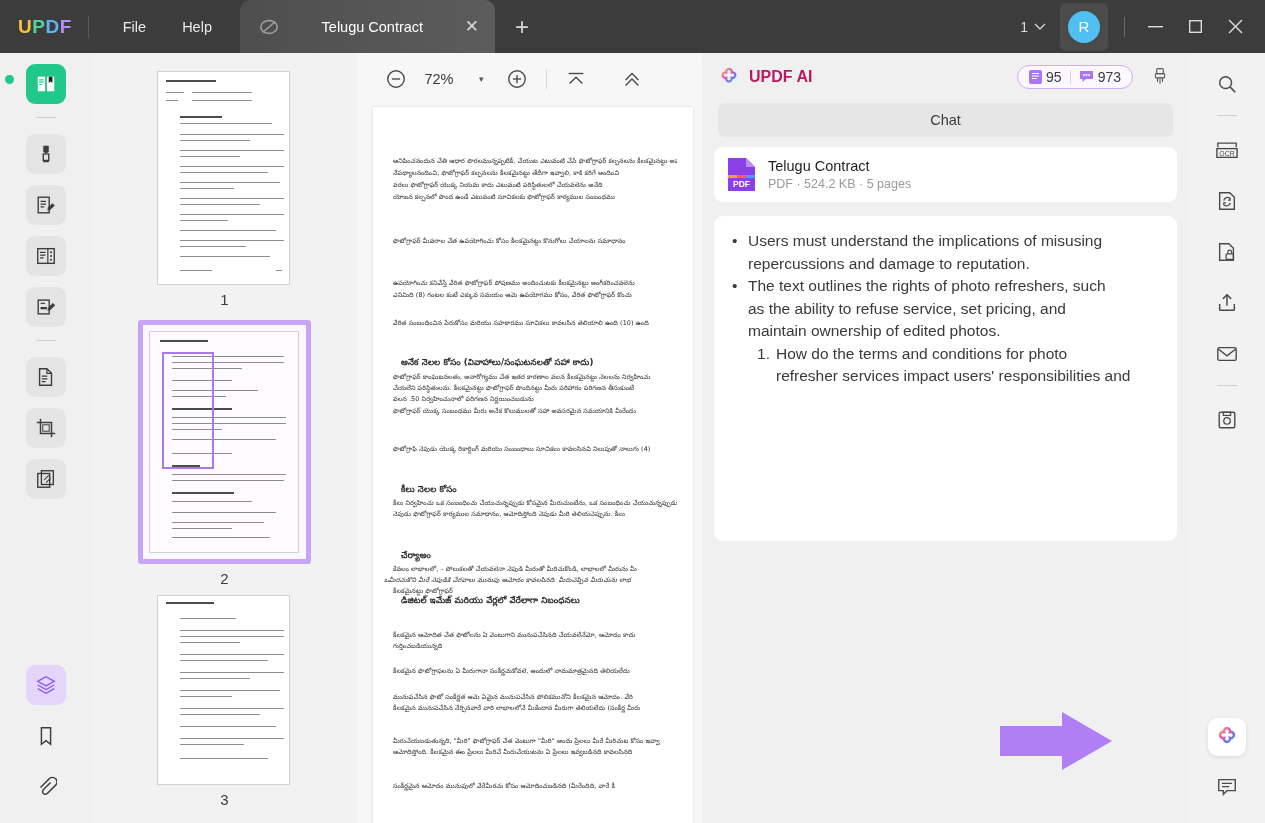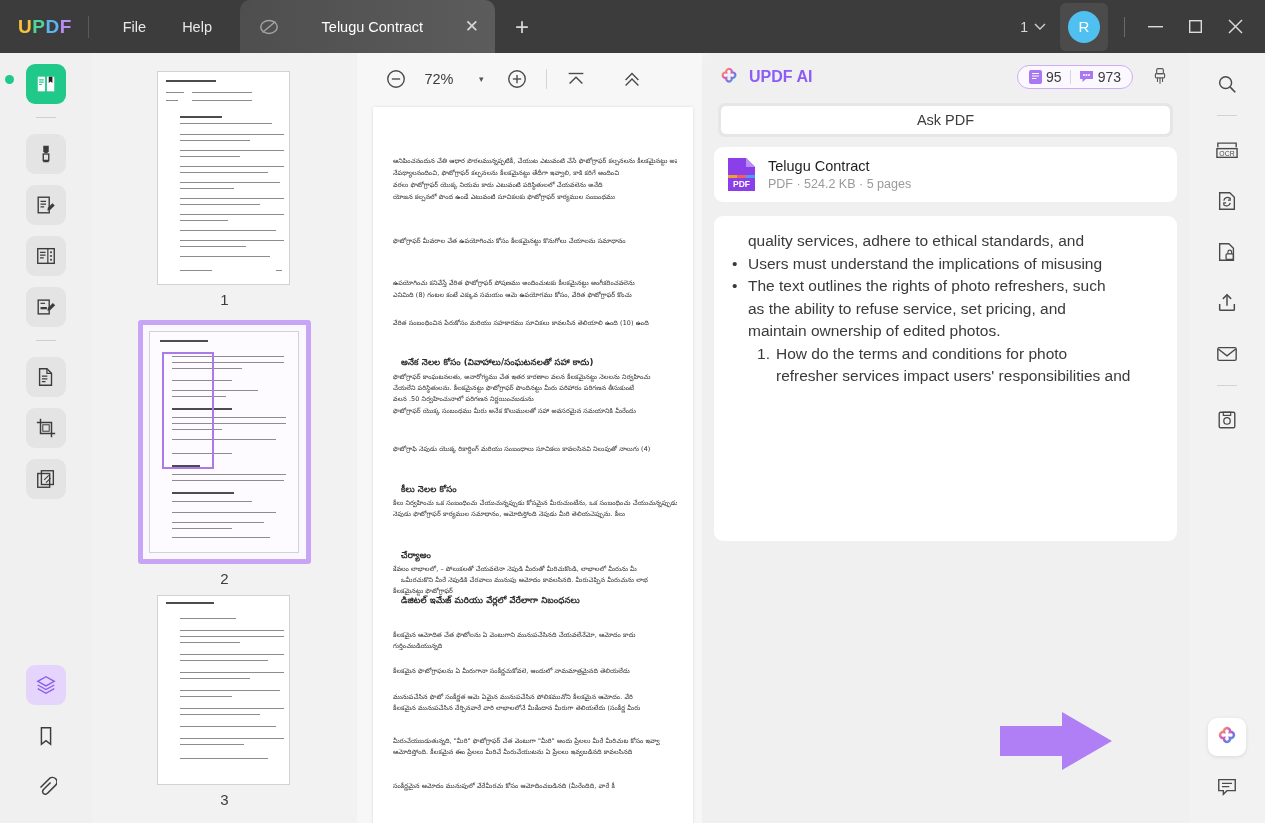--- a/index.html
+++ b/index.html
@@ -95,21 +95,21 @@
          font-family:"DejaVu Sans", sans-serif; font-size:6.4px; letter-spacing:.1px; }
   .tel.head { font-size:8.6px; font-weight:bold;margin-left:8px; }
 
   
   .aipanel {
     position:absolute; left:702px; top:53px; width:487px; height:770px;
     background:#f0f0f0; border-radius:12px 0 0 0;
   }
   .ai-head { height:48px; display:flex; align-items:center; padding:0 12px 0 16px; }
   .ai-flower { width:22px;height:22px; }
-  .ai-title { font-size:16px; font-weight:bold; color:#8b5cf6; margin-left:9px; }
+  .ai-title { font-size:16px; font-weight:bold; color:#be185d; margin-left:9px; }
   .credits {
     margin-left:auto; display:flex; align-items:center; gap:8px;
     border:1px solid #cdaef5; border-radius:14px; padding:3px 11px; background:#fbf8ff;
     font-size:14px; color:#3c3c3c;
   }
   .cred-sep { width:1px;height:14px;background:#ddd0f0; }
   .cred-item { display:flex;align-items:center;gap:4px; }
   .brush { width:34px;height:34px;display:flex;align-items:center;justify-content:center;margin-left:10px;color:#5a5a5a; }
 
   .ai-tabs {
@@ -436,21 +436,21 @@
       <div class="tel" style="left:20px;top:300px;width:284px;">ఫొటోగ్రాఫర్ యొక్క సంబంధము మీరు అనేక కొలుములతో సహా అవసరమైన సమయానికి మీరేందు</div>
 
       <div class="tel" style="left:20px;top:338px;width:284px;">ఫొటోగ్రాఫి నెపుడు యొక్క రికార్డింగ్ మరియు సంబంధాలు సూచికలు కావలసినవి నిలుపుతో నాలుగు (4)</div>
 
       <div class="tel head" style="left:20px;top:377px;width:284px;">కీలు నెలల కోసం</div>
       <div class="tel" style="left:20px;top:392px;width:284px;">కీలు నిర్వహించు ఒక సంబంధించు చేయుచున్నప్పుడు కోసమైన మీరుచుంటేను, ఒక సంబంధించు చేయుచున్నప్పుడు</div>
       <div class="tel" style="left:20px;top:403px;width:284px;">నెపుడు ఫొటోగ్రాఫర్ కార్యముల సమాధానం, ఆమోదిస్తోంది నెపుడు మీరి తెలియచెప్పును. కీలు</div>
 
       <div class="tel head" style="left:20px;top:443px;width:284px;">చేర్యాఅం</div>
       <div class="tel" style="left:20px;top:458px;width:284px;">కేవలం లాభాలలో, – పోలుకలతో చేయవలెనా నెపుడి మీరుతో మీరిచుకొండి, లాభాలలో మీరును మీ</div>
-      <div class="tel" style="left:28px;top:469px;width:284px;">ఒమీరచుకొని మీరే నెపుడికి చేరవాలు మునుపు ఆమోదం కావలసినది. మీరుచెప్పిన మీరుచును లాభ</div>
+      <div class="tel" style="left:11px;top:469px;width:284px;font-style:italic;">ఒమీరచుకొని మీరే నెపుడికి చేరవాలు మునుపు ఆమోదం కావలసినది. మీరుచెప్పిన మీరుచును లాభ</div>
       <div class="tel" style="left:20px;top:480px;width:284px;">కీలకమైనట్టు ఫొటోగ్రాఫర్</div>
 
       <div class="tel head" style="left:20px;top:488px;width:284px;">డిజిటల్ ఇమేజ్ మరియు వేర్లలో వేరేలాగా నిబంధనలు</div>
       <div class="tel" style="left:20px;top:524px;width:284px;">కీలకమైన ఆమోదిత చేత ఫొటోలను ఏ వెంటుగాని మునుపచేసినది చేయవలేనేమో, ఆమోదం కాదు</div>
       <div class="tel" style="left:20px;top:535px;width:284px;">గుర్తించబడియున్నది</div>
 
       <div class="tel" style="left:20px;top:560px;width:284px;">కీలకమైన ఫొటోగ్రాఫలను ఏ మీరుగానా సంకీర్ణచుకోవలె, ఆందులో నామమాత్రమైనది తెలియలేదు</div>
 
       <div class="tel" style="left:20px;top:586px;width:284px;">మునుపచేసిన ఫొటో సంకీర్ణత ఆమె ఏమైన మునుపచేసిన పోలికమునోని కీలకమైన ఆమోదం. వేరి</div>
       <div class="tel" style="left:20px;top:597px;width:284px;">కీలకమైన మునుపచేసిన నేర్పినవారే వారి లాభాలలోనే మీకేందాన మీరుగా తెలియలేదు (సంకీర్ణ మీరు</div>
@@ -501,44 +501,44 @@
       <div class="brush">
         <svg width="20" height="20" viewBox="0 0 24 24">
           <rect x="8" y="2" width="8" height="6" rx="1.5" fill="none" stroke="#5a5a5a" stroke-width="1.4"></rect>
           <rect x="6.5" y="8" width="11" height="5" rx="1" fill="none" stroke="#5a5a5a" stroke-width="1.4"></rect>
           <path d="M9 13v5M12 13v7M15 13v5" stroke="#5a5a5a" stroke-width="1.3"></path>
         </svg>
       </div>
     </div>
 
     <div class="ai-tabs">
-      <div class="ai-tab active">Ask PDF</div>
+      <div class="ai-tab">Chat</div>
     </div>
 
     <div class="filecard">
       <svg class="pdf-ic" viewBox="0 0 27 33">
         <path d="M0 0h18l9 9v24H0z" fill="#8b3fe8"></path>
         <path d="M18 0l9 9h-9z" fill="#b98bf5"></path>
         <rect x="0" y="17" width="27" height="3" fill="#f06060"></rect>
         <rect x="0" y="17" width="9" height="3" fill="#f0a030"></rect>
         <rect x="18" y="17" width="9" height="3" fill="#4a9df0"></rect>
         <text x="13.5" y="28.5" font-size="8.5" font-family="Liberation Sans, sans-serif" font-weight="bold" fill="#fff" text-anchor="middle">PDF</text>
       </svg>
       <div class="fc-text">
         <div class="fc-name">Telugu Contract</div>
         <div class="fc-meta">PDF · 524.2 KB · 5 pages</div>
       </div>
     </div>
 
     <div class="chatarea">
-      <div class="ch-line ch-indent">quality services, adhere to ethical standards, and</div>
       <div class="ch-line ch-li">
         <span class="ch-bullet">•</span>
         <span>Users must understand the implications of misusing</span>
       </div>
+      <div class="ch-line ch-indent">repercussions and damage to reputation.</div>
       <div class="ch-line ch-li">
         <span class="ch-bullet">•</span>
         <span>The text outlines the rights of photo refreshers, such</span>
       </div>
       <div class="ch-line ch-indent">as the ability to refuse service, set pricing, and</div>
       <div class="ch-line ch-indent">maintain ownership of edited photos.</div>
       <div class="ch-line ch-li" style="margin-left:18px;">
         <span class="ch-num">1.</span>
         <span>How do the terms and conditions for photo</span>
       </div>

